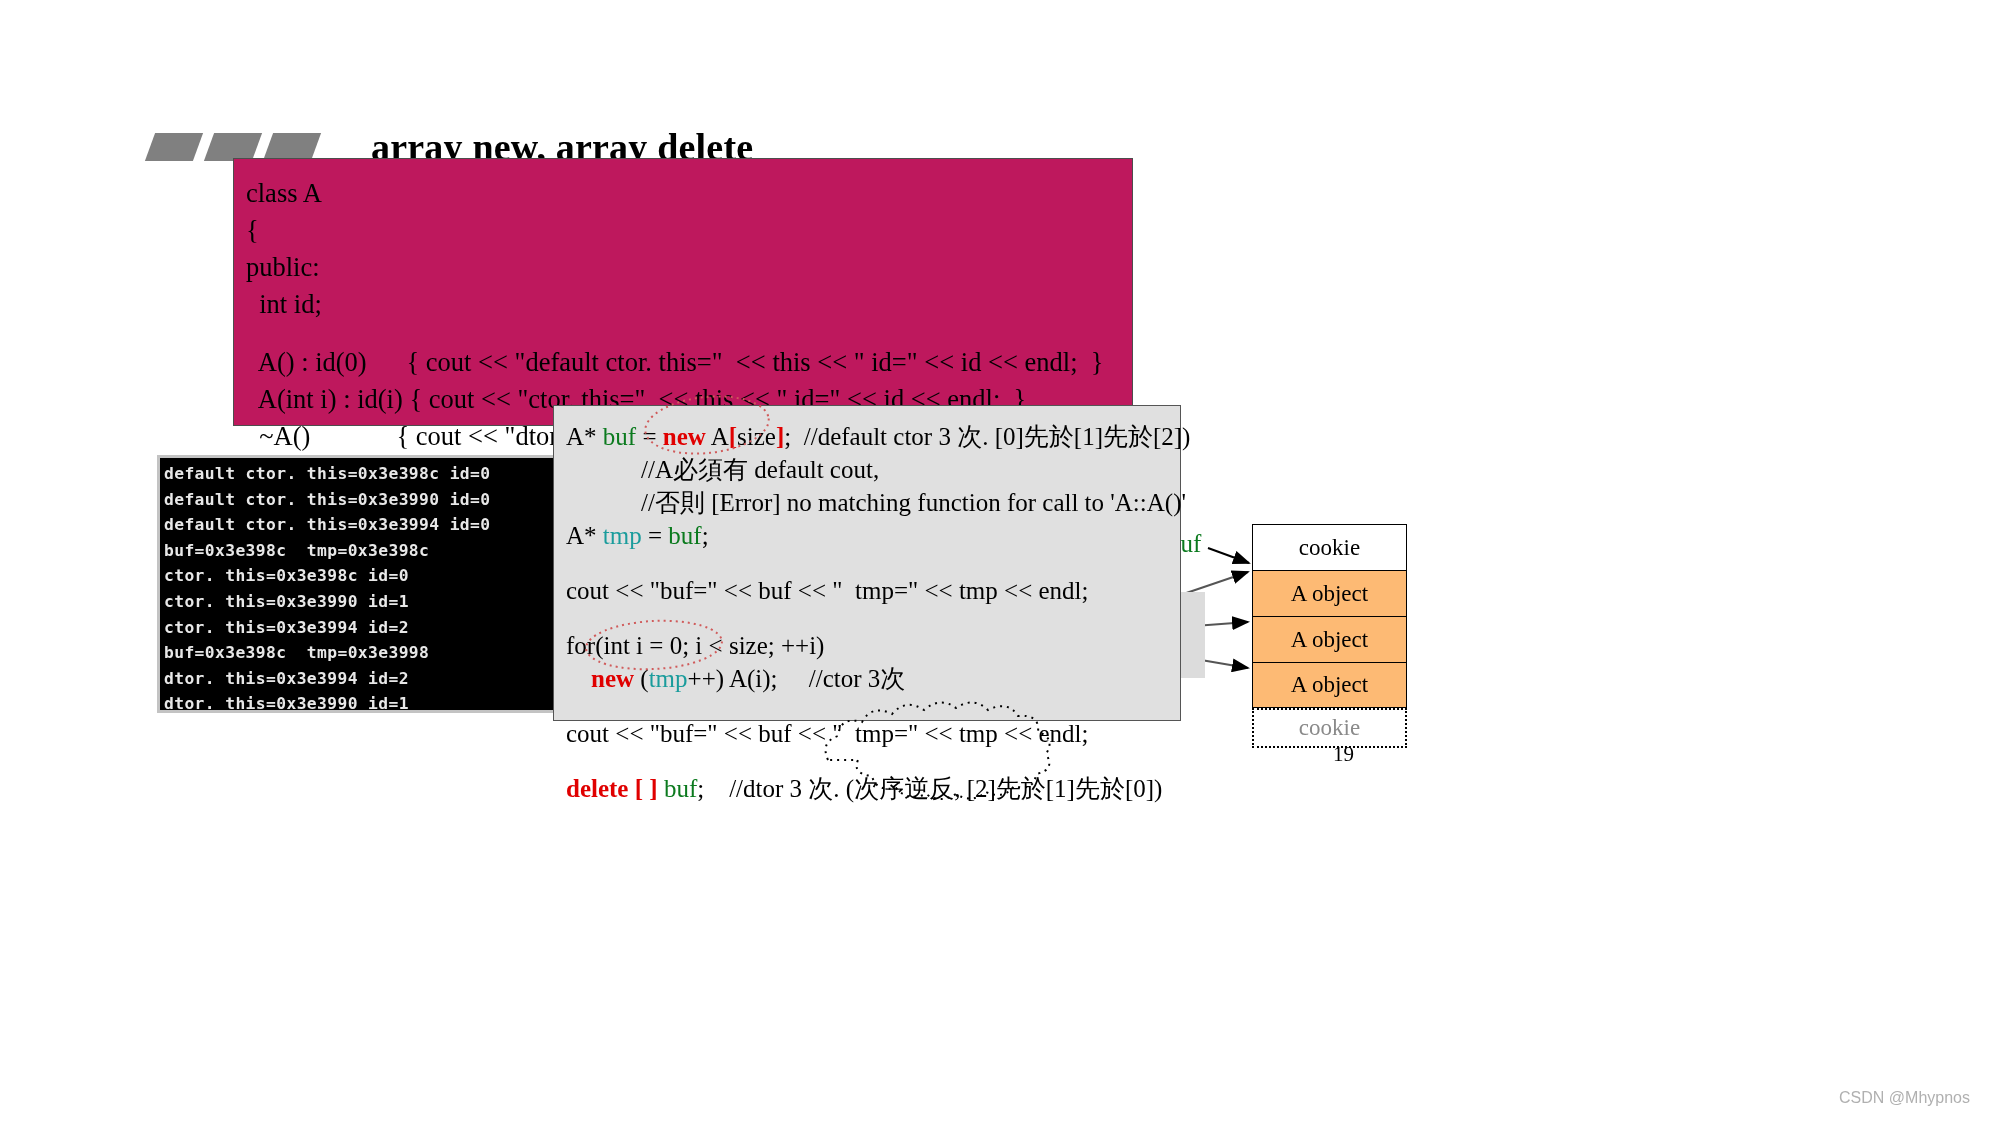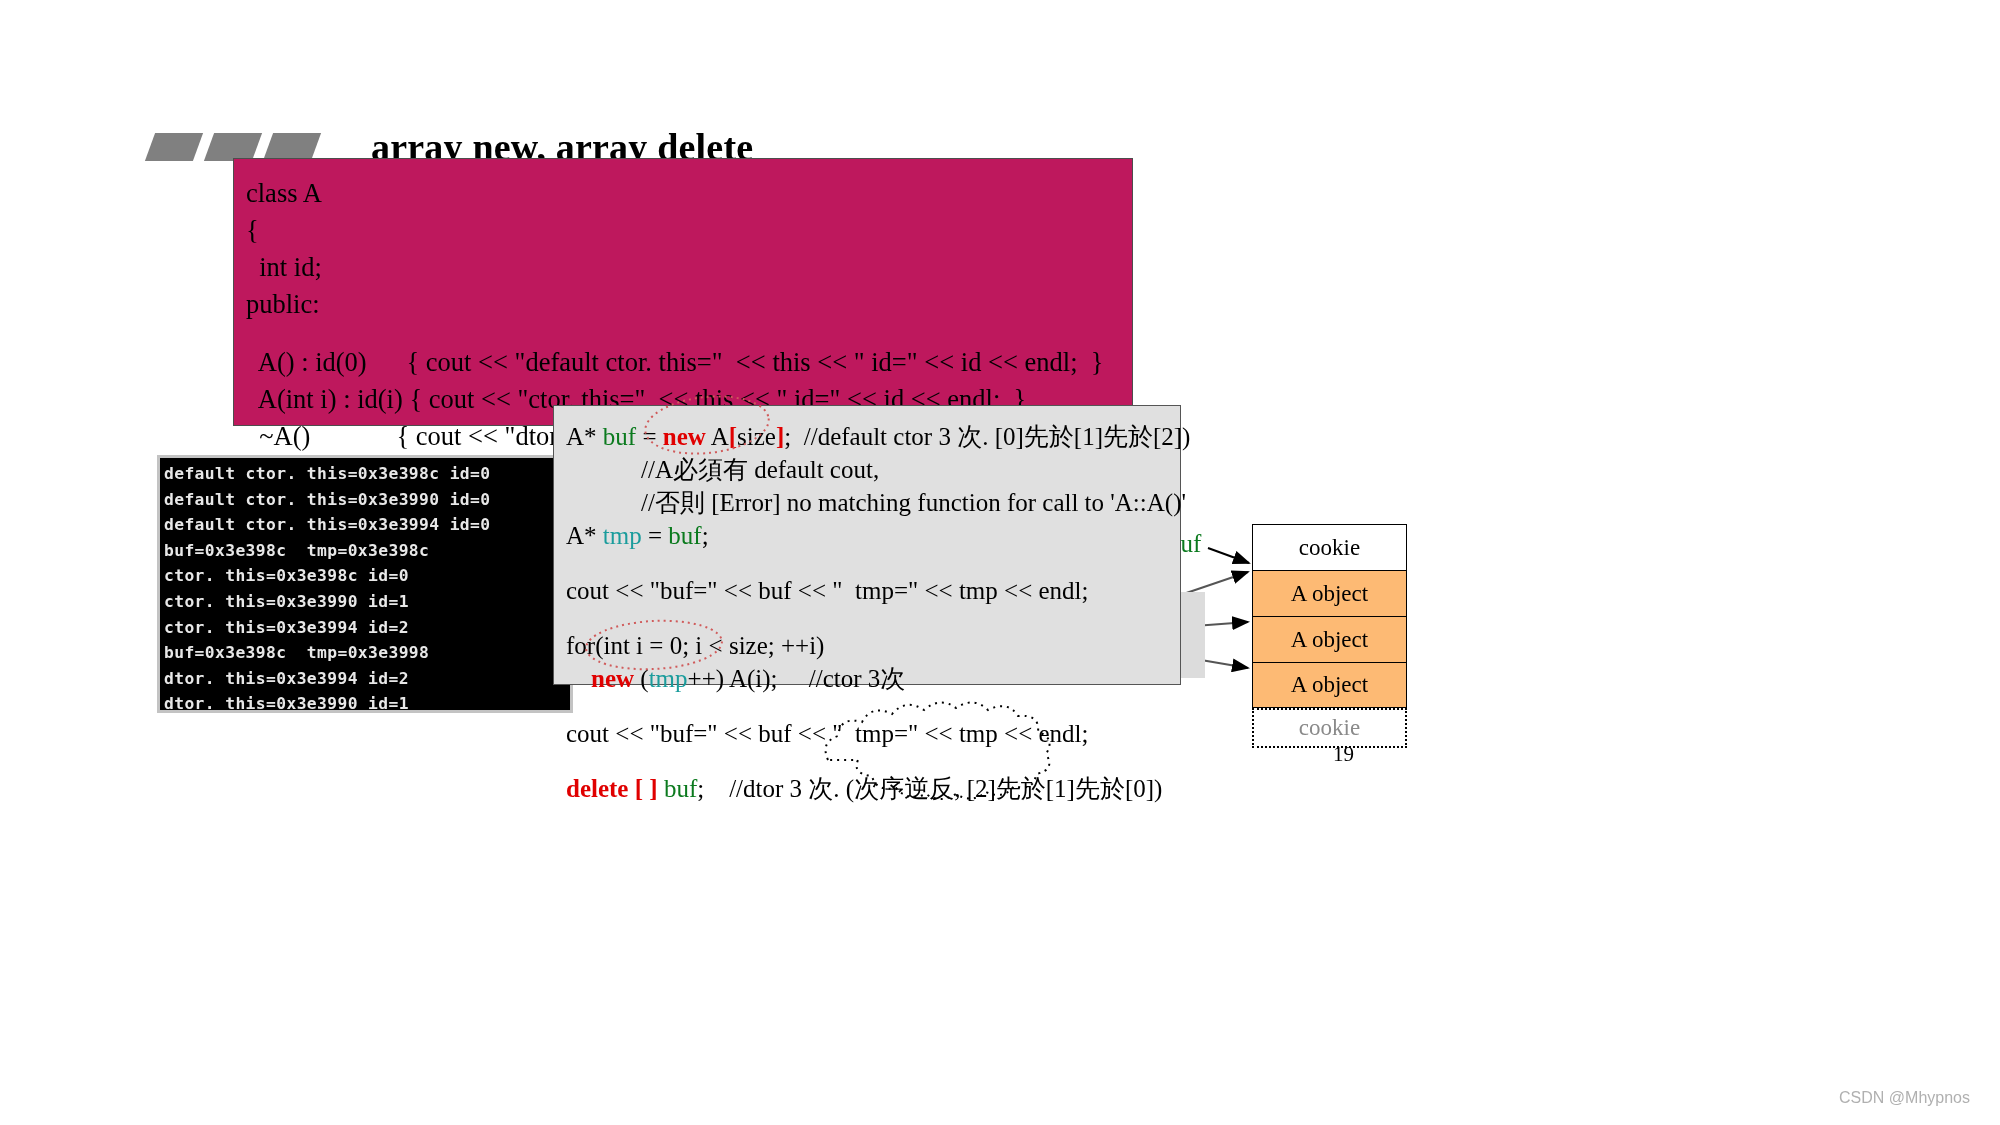--- a/index.html
+++ b/index.html
@@ -36,21 +36,21 @@
     padding:3px 0 0 4px;overflow:hidden;
   }
   #terminal .tline{
     font-family:"DejaVu Sans Mono","Liberation Mono",monospace;
     font-size:16.3px;line-height:25.6px;color:#e8e8e8;white-space:pre;
     letter-spacing:.4px;font-weight:bold;
   }
 
   
   #main-panel{
-    position:absolute;left:553px;top:405px;width:628px;height:280px;
+    position:absolute;left:553px;top:405px;width:628px;height:316px;
     background:#e0e0e0;border:1.5px solid #555;box-sizing:border-box;
     padding:14px 0 0 12px;z-index:4;
   }
   #main-panel .cl{font-size:25px;line-height:33px;color:#000;white-space:pre;}
   #main-panel .cl.sp{height:22px;line-height:22px;}
   .c-green{color:#0b7a1e;}
   .c-teal{color:#1a9c9c;}
   .c-red{color:#e00000;font-weight:bold;}
   .c-redb{color:#e00000;font-weight:bold;}
   .c-black{color:#000;}
@@ -98,22 +98,22 @@
       <div class="bullet-para"></div>
       <div class="bullet-para"></div>
       <div class="bullet-para"></div>
     </div>
     <div id="slide-title">array new, array delete</div>
   </div>
 
   <div id="class-box">
     <div class="ln">class A</div>
     <div class="ln">{</div>
+    <div class="ln">public:</div>
     <div class="ln">  int id;</div>
-    <div class="ln">public:</div>
     <div class="ln blank"></div>
     <div class="ln">  A() : id(0)      { cout &lt;&lt; "default ctor. this="  &lt;&lt; this &lt;&lt; " id=" &lt;&lt; id &lt;&lt; endl;  }</div>
     <div class="ln">  A(int i) : id(i) { cout &lt;&lt; "ctor. this="  &lt;&lt; this &lt;&lt; " id=" &lt;&lt; id &lt;&lt; endl;  }</div>
     <div class="ln">  ~A()             { cout &lt;&lt; "dtor. this="  &lt;&lt; this &lt;&lt; " id=" &lt;&lt; id &lt;&lt; endl;  }</div>
     <div class="ln">};</div>
   </div>
 
   <div id="terminal">
     <div class="tline">default ctor. this=0x3e398c id=0</div>
     <div class="tline">default ctor. this=0x3e3990 id=0</div>

